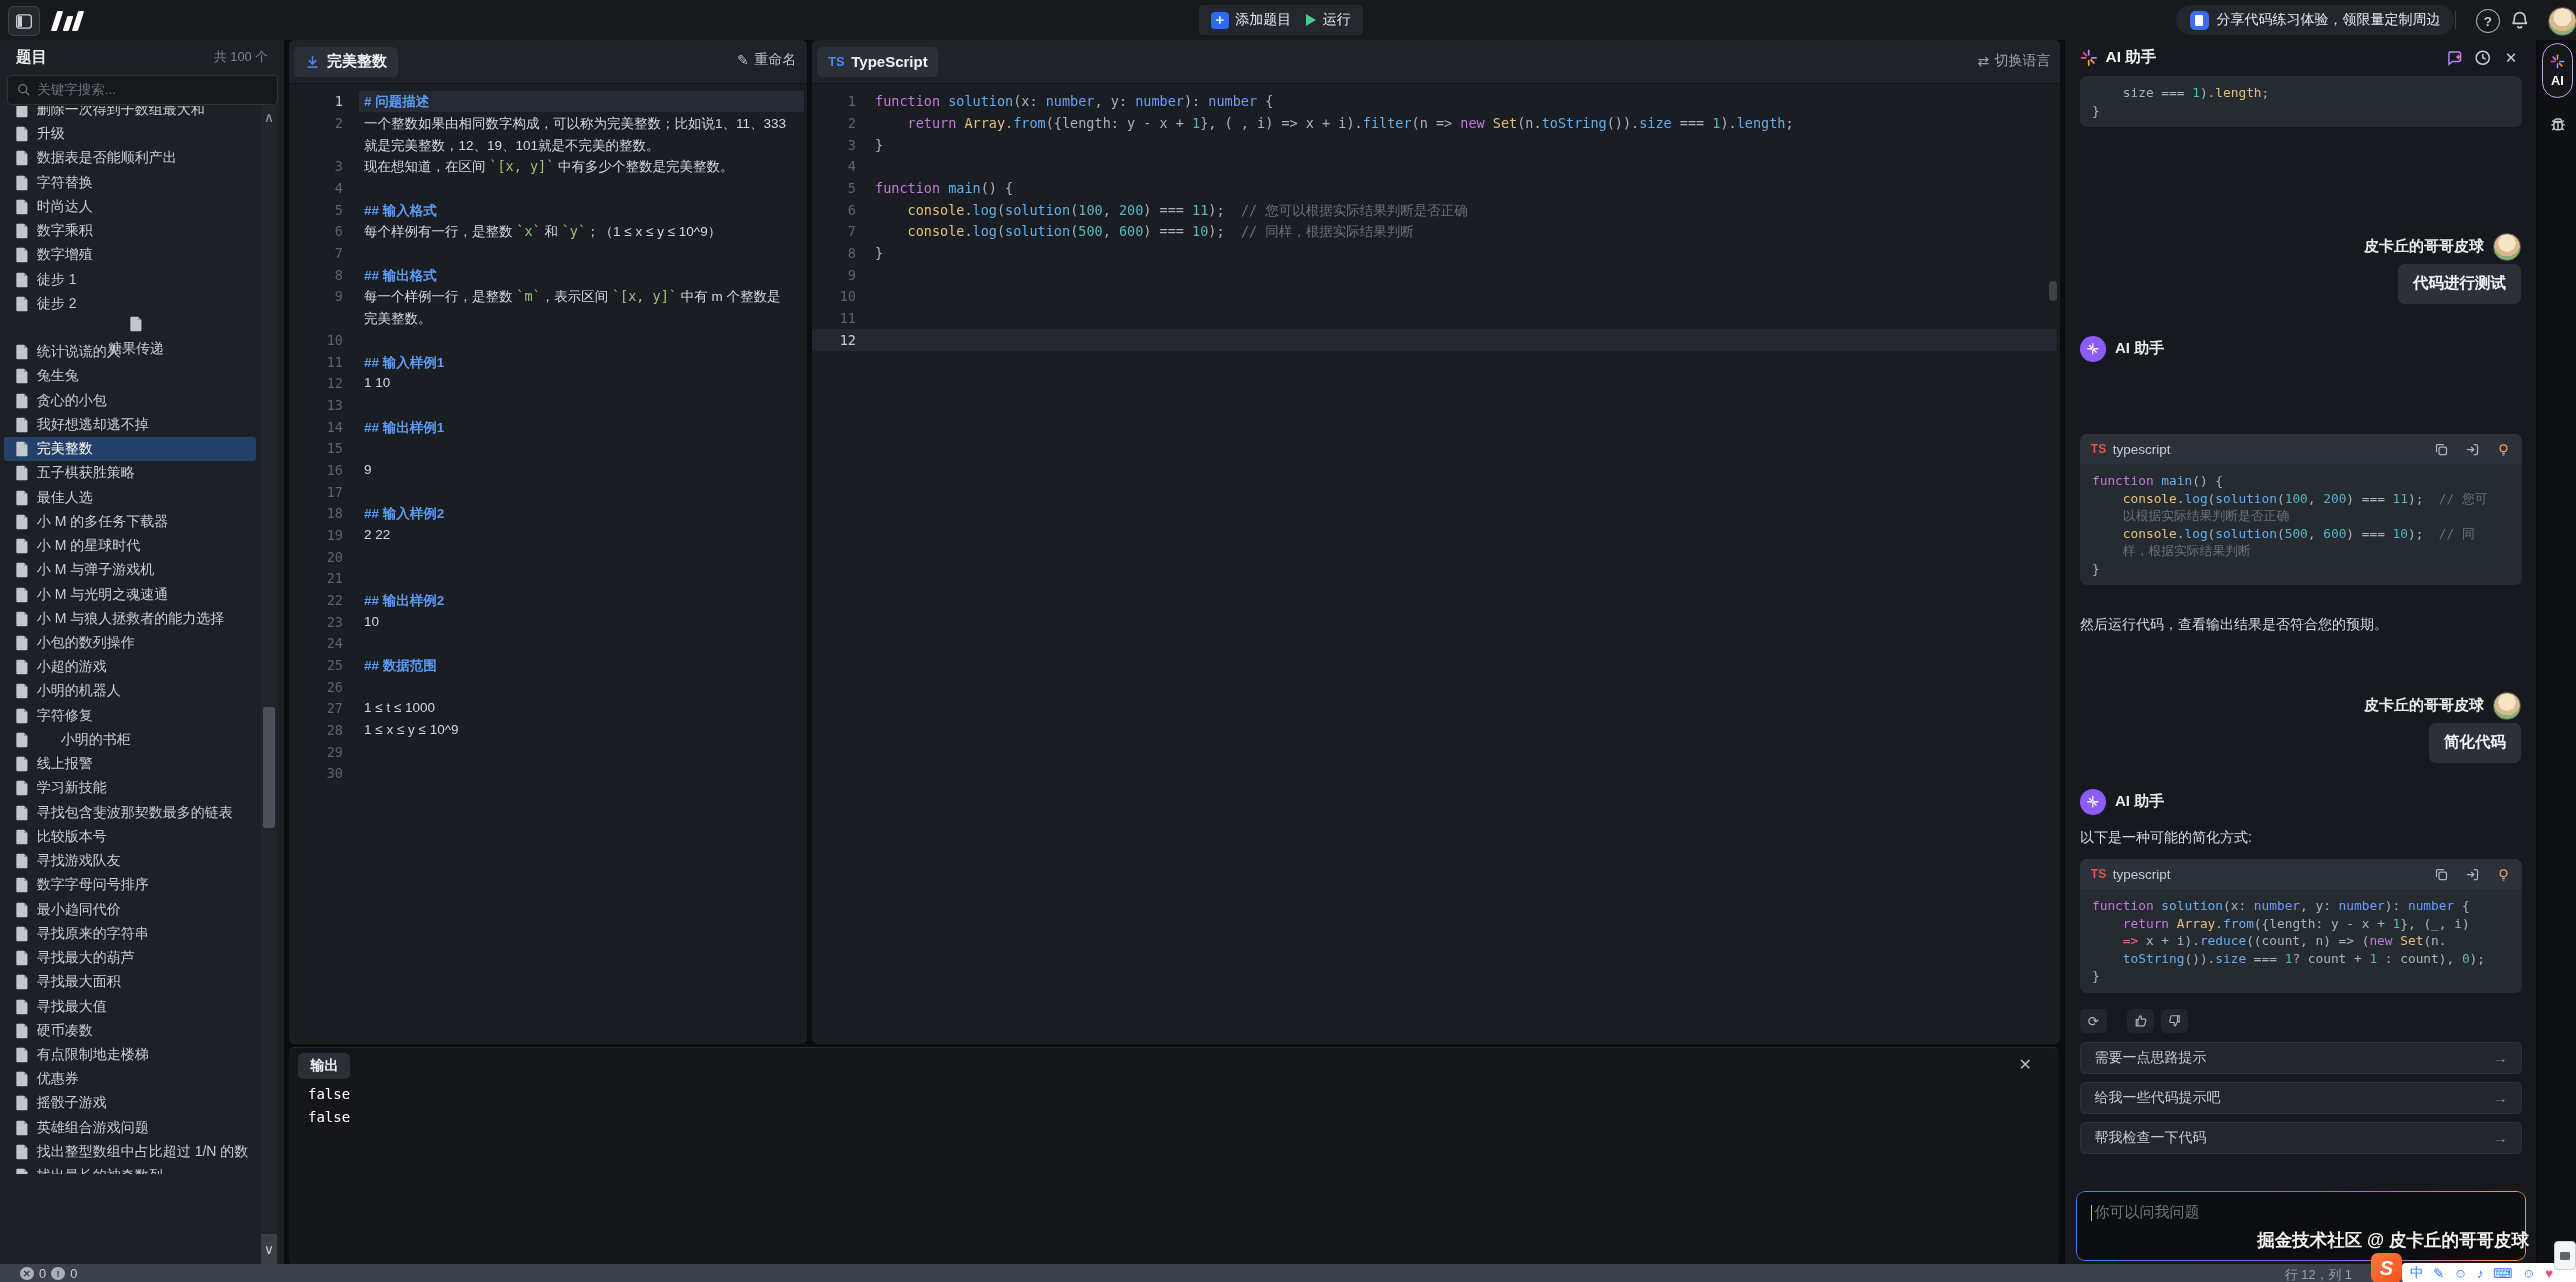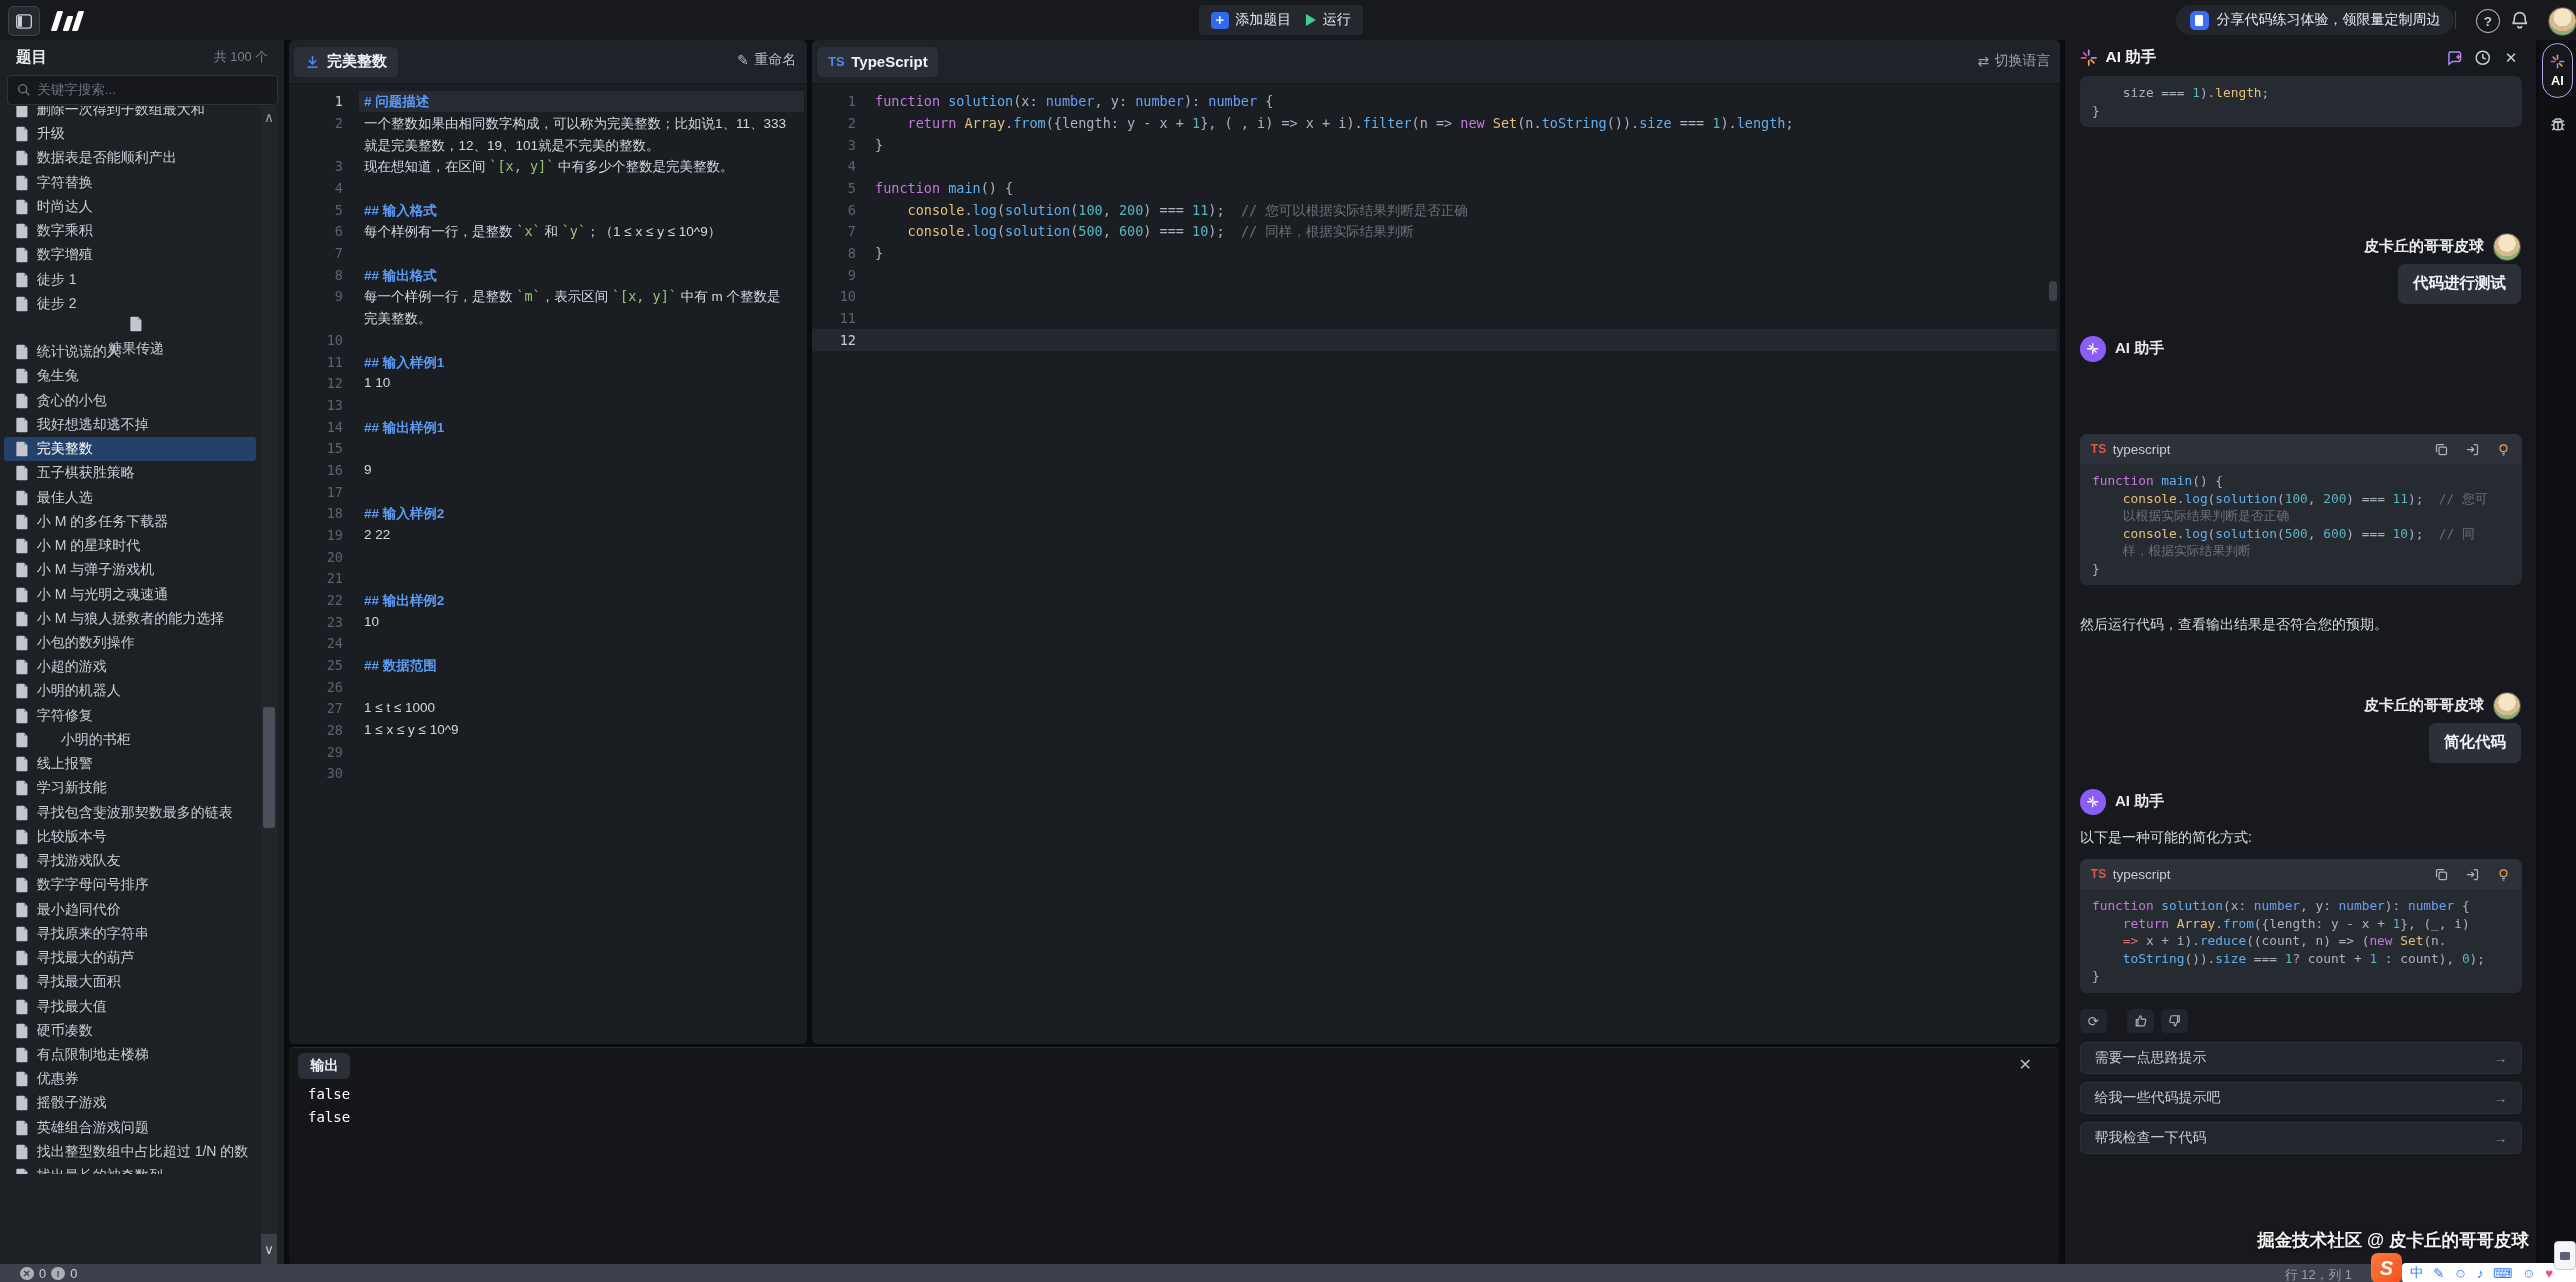--- a/index.html
+++ b/index.html
@@ -889,20 +889,25 @@
       <div class="chip" style="top: 1042px;">
         <span>给我一些代码提示吧</span>
         <span class="ar">→</span>
       </div>
       <div class="chip" style="top: 1082px;">
         <span>帮我检查一下代码</span>
         <span class="ar">→</span>
       </div>
     </div>
 
+  <div id="ai-input-border">
+    <div id="ai-input-inner">
+      <div id="ai-placeholder"><span class="caret"></span><span>你可以问我问题</span></div>
+    </div>
+  </div>
 </div>
 <div class="abs" id="watermark">掘金技术社区 @ 皮卡丘的哥哥皮球</div>
 
 <div class="abs" id="right-strip"></div>
 <div class="abs" id="ai-pill">
   <svg width="15" height="15" viewBox="0 0 24 24">
       <g stroke-width="2.4" stroke-linecap="round">
         <path d="M12 2v6" stroke="#f59e42"></path>
         <path d="M12 16v6" stroke="#a78bfa"></path>
         <path d="M2 12h6" stroke="#ec4899"></path>

